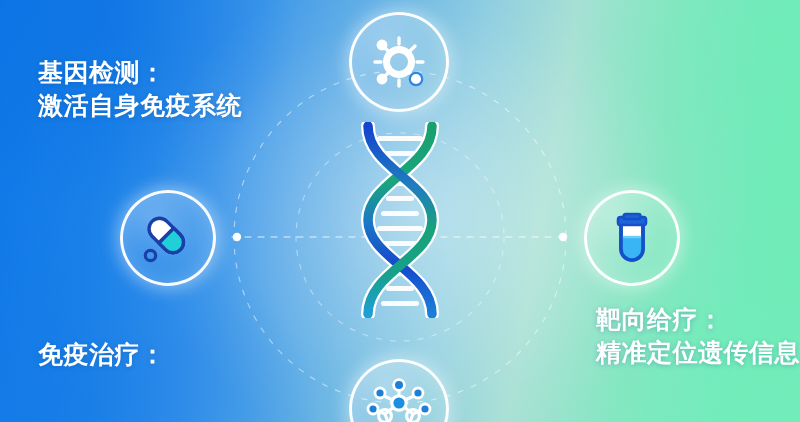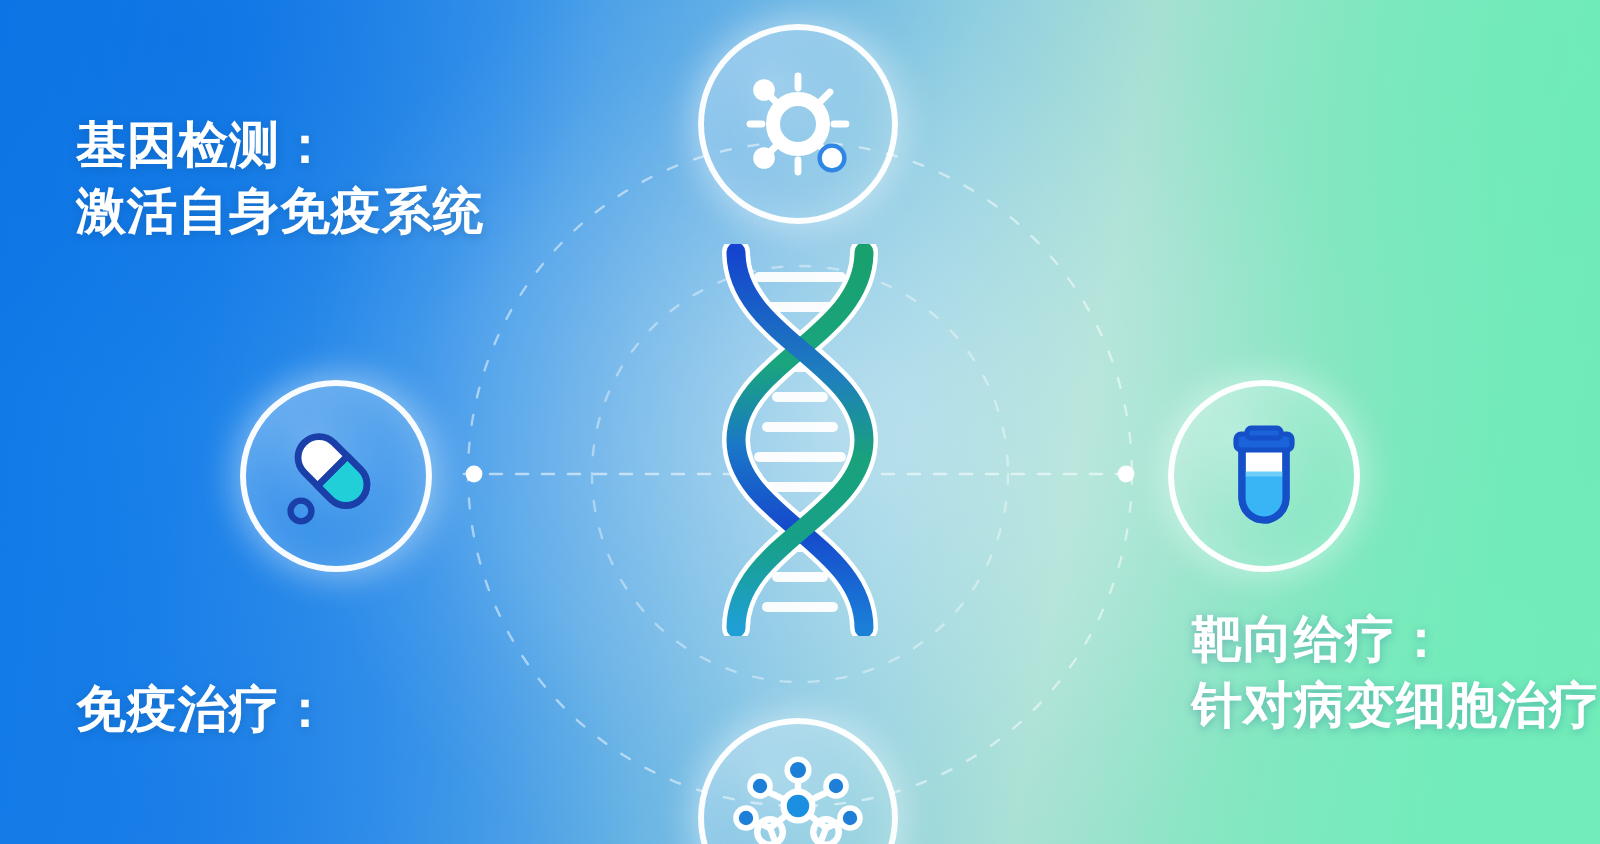--- a/index.html
+++ b/index.html
@@ -285,16 +285,16 @@
     <span class="line">基因检测：</span>
     <span class="line">激活自身免疫系统</span>
   </div>
 
   <div id="caption-bot-left" class="caption">
     <span class="line">免疫治疗：</span>
   </div>
 
   <div id="caption-bot-right" class="caption">
     <span class="line">靶向给疗：</span>
-    <span class="line">针对病变细胞治疗</span>
+    <span class="line">精准定位遗传信息</span>
   </div>
 
 </div>
 
 </body></html>

